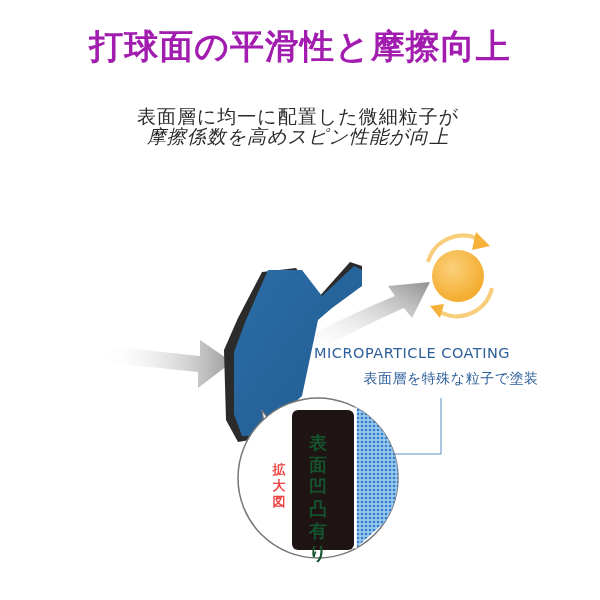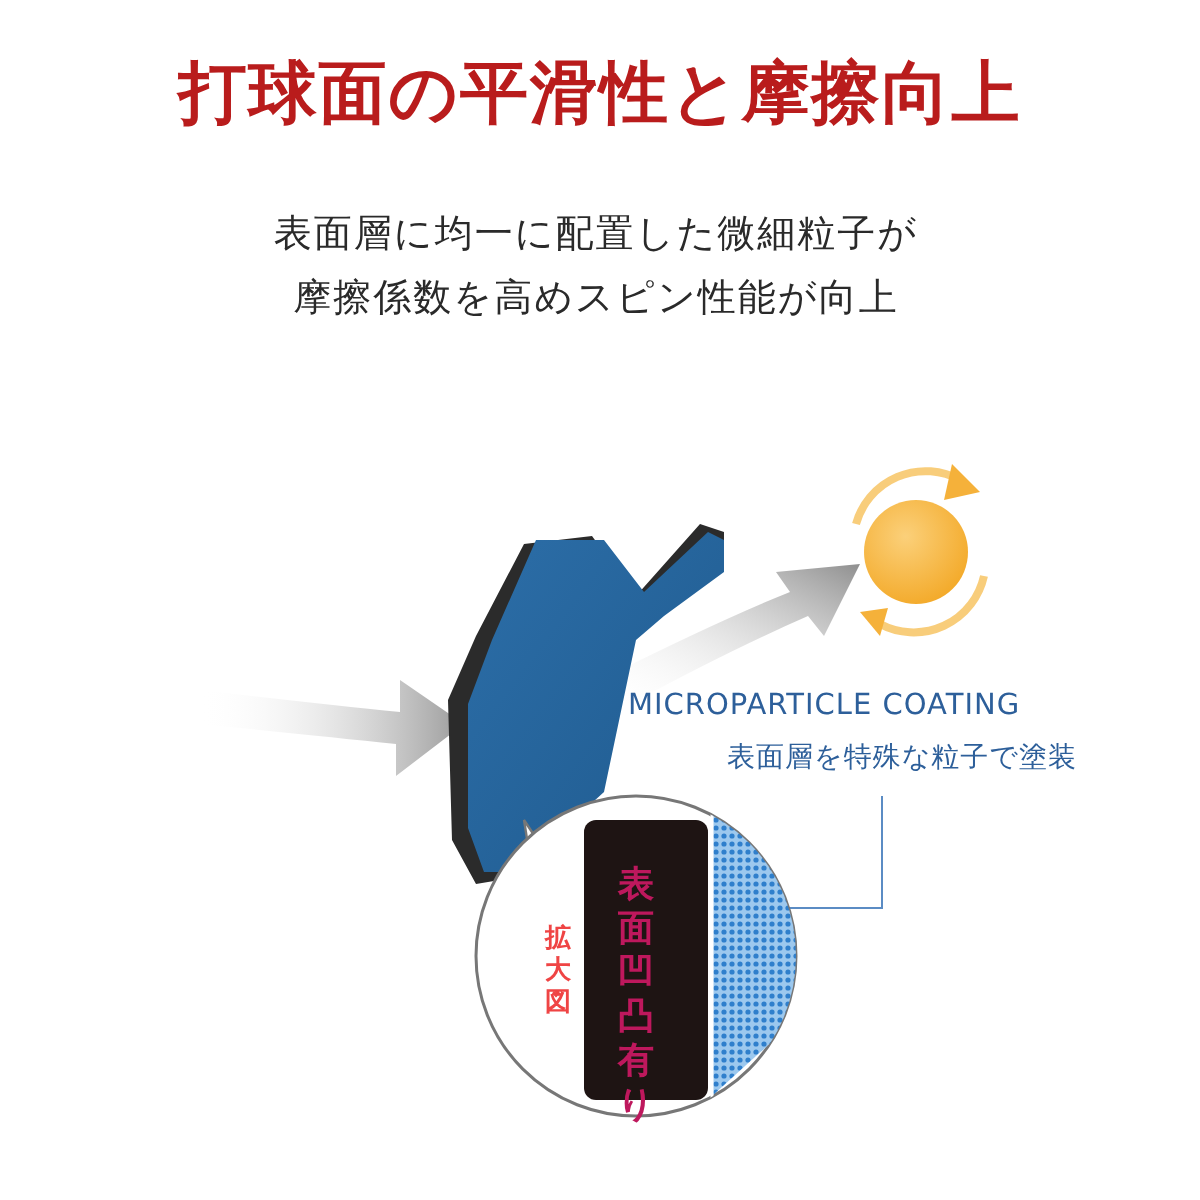--- a/index.html
+++ b/index.html
@@ -1,32 +1,32 @@
 <!DOCTYPE html>
 <html><head>
 <meta charset="utf-8">
 <style>
   html, body { margin: 0; padding: 0; background: #ffffff; }
   body { width: 600px; height: 600px; position: relative; overflow: hidden;
          font-family: "DejaVu Sans", "Liberation Sans", sans-serif; }
   .title { position: absolute; left: 0; width: 600px; top: 24px; text-align: center;
-           font-size: 34px; font-weight: bold; color: #b91c1c; letter-spacing: 1px; }
+           font-size: 34px; font-weight: bold; color: #a21caf; letter-spacing: 1px; }
   .desc { position: absolute; left: 0; width: 596px; text-align: center;
           font-size: 19px; color: #2a2a2a; letter-spacing: 1px; }
   .desc.l1 { top: 104px; }
-  .desc.l2 { top: 136px; }
+  .desc.l2 { top: 124px; font-style: italic; }
   svg.art { position: absolute; left: 0; top: 0; }
   .coat-en { position: absolute; left: 314px; top: 345px; width: 250px; text-align: left;
              font-size: 14.5px; color: #2d5f9a; letter-spacing: 0.5px; white-space: nowrap; }
   .coat-ja { position: absolute; left: 326px; top: 370px; width: 250px; text-align: center;
              font-size: 14px; color: #2d5f9a; letter-spacing: 0.5px; }
   .zoom-label { position: absolute; left: 270px; top: 462px; width: 18px; font-size: 13px;
                 line-height: 16px; color: #ef4444; text-align: center; font-weight: bold; }
   .red-label { position: absolute; left: 307px; top: 432px; width: 22px; font-size: 18px;
-               line-height: 22px; color: #be185d; text-align: center; font-weight: bold; }
+               line-height: 22px; color: #14532d; text-align: center; font-weight: bold; }
 </style>
 </head>
 <body>
 
 <div class="title">打球面の平滑性と摩擦向上</div>
 <div class="desc l1">表面層に均一に配置した微細粒子が</div>
 <div class="desc l2">摩擦係数を高めスピン性能が向上</div>
 
 <svg class="art" width="600" height="600" viewBox="0 0 600 600">
   <defs>

